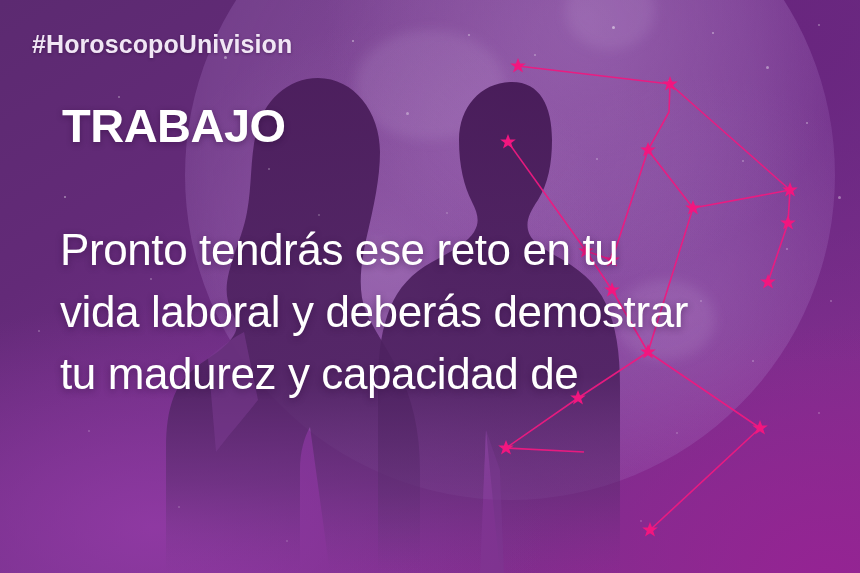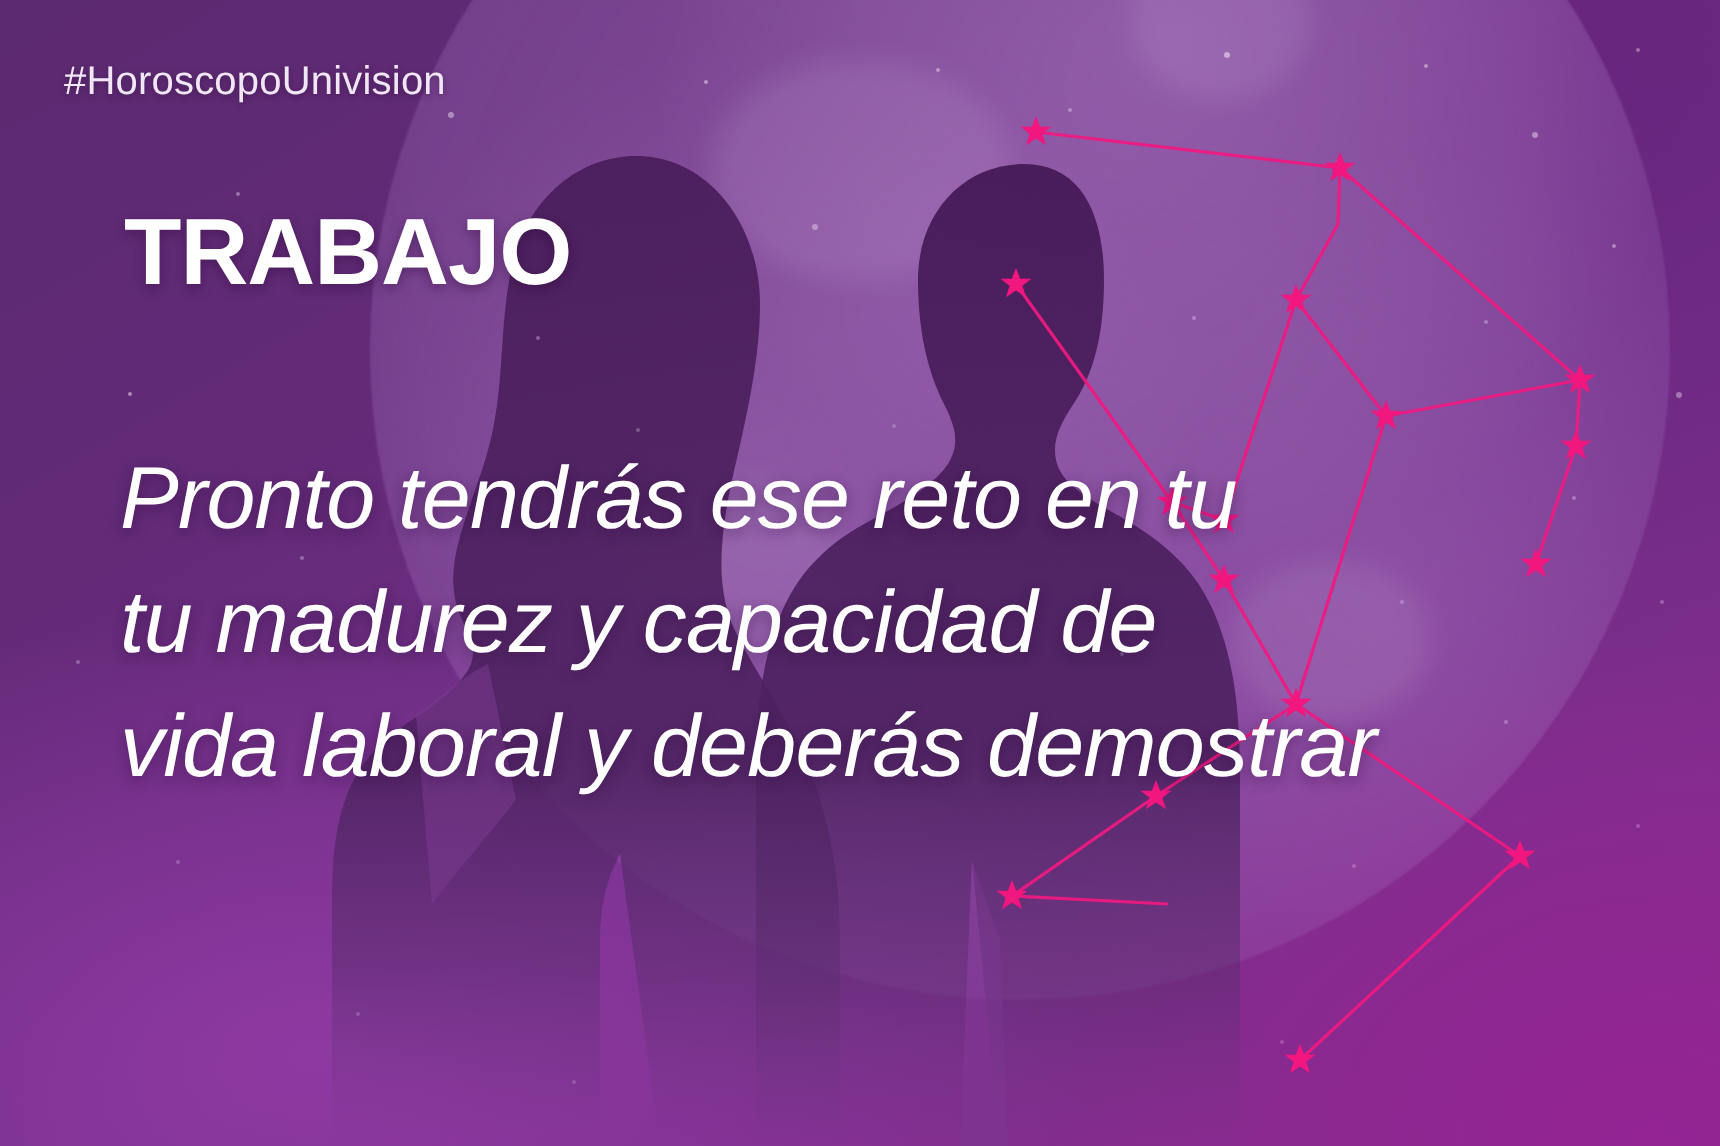--- a/index.html
+++ b/index.html
@@ -52,22 +52,22 @@
   
   .silho { position:absolute; left:0; top:0; width:860px; height:573px; }
 
   
   .constel { position:absolute; left:0; top:0; width:860px; height:573px; }
 
   
   .hashtag {
     position:absolute;
     left:32px; top:30px;
-    font-size:20px;
-    font-weight:400;
+    font-size:25px;
+    font-weight:700;
     letter-spacing:0.1px;
     color:#f1e6f5;
     text-shadow:0 1px 3px rgba(40,8,52,0.45);
   }
   .headline {
     position:absolute;
     left:62px; top:98px;
     font-size:47px;
     font-weight:bold;
     letter-spacing:-0.5px;
@@ -79,21 +79,21 @@
     position:absolute;
     left:60px; top:219px;
     width:790px;
     color:#ffffff;
     font-size:44px;
     line-height:62px;
     font-weight:350;
     letter-spacing:-0.4px;
     text-shadow:0 2px 7px rgba(45,10,58,0.45);
   }
-  .body-copy .ln { display:block; white-space:nowrap;font-style:italic; }
+  .body-copy .ln { display:block; white-space:nowrap; }
 </style>
 </head>
 <body>
 
 <div id="card">
 
   <div class="moon">
     <div class="moon-crater" style="left:170px; top:180px; width:150px; height:110px;"></div>
     <div class="moon-crater" style="left:380px; top:120px; width:90px; height:80px;"></div>
     <div class="moon-crater" style="left:120px; top:390px; width:120px; height:90px;"></div>
@@ -241,17 +241,17 @@
       <use href="#starGlyph" x="578" y="398"></use>
     </g>
   </svg>
 
   <div class="hashtag">#HoroscopoUnivision</div>
 
   <div class="headline">TRABAJO</div>
 
   <div class="body-copy">
     <span class="ln">Pronto tendrás ese reto en tu</span>
+    <span class="ln">vida laboral y deberás demostrar</span>
     <span class="ln">tu madurez y capacidad de</span>
-    <span class="ln">vida laboral y deberás demostrar</span>
   </div>
 
 </div>
 
 </body></html>

